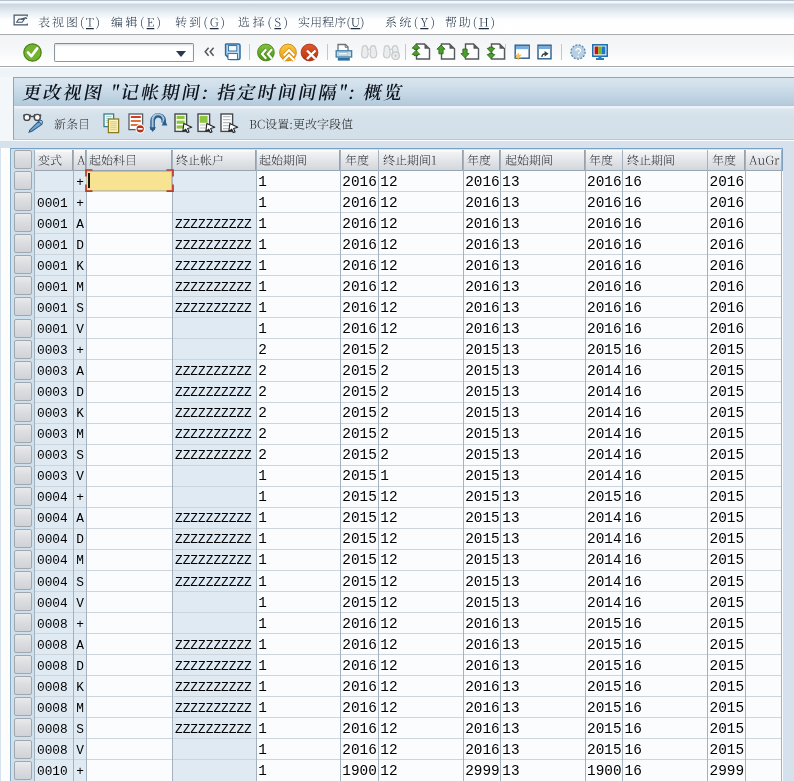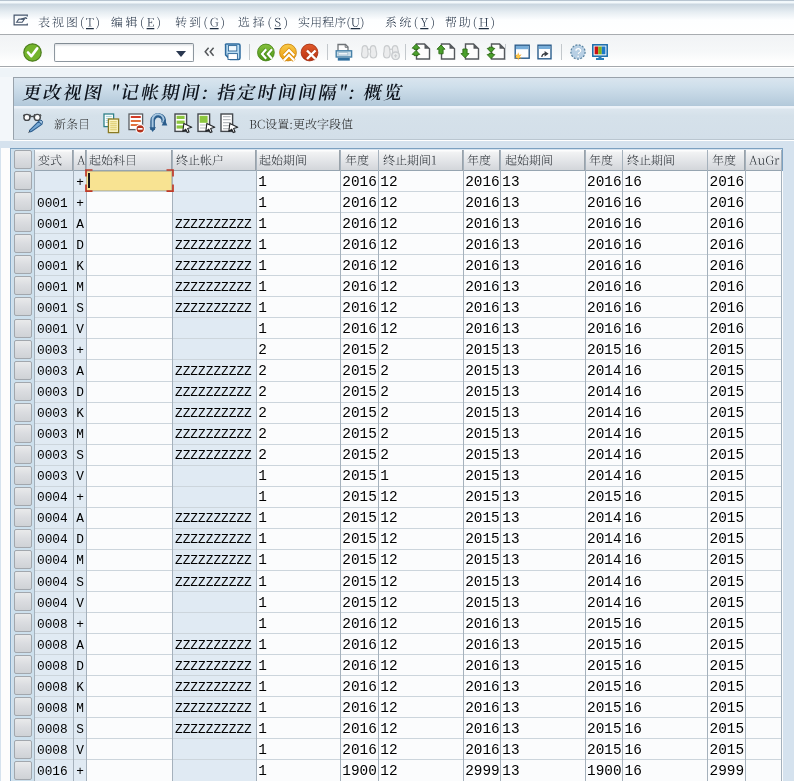--- a/index.html
+++ b/index.html
@@ -700,21 +700,21 @@
 <div class="cell key" style="left:76.2px;top:739.9px;width:9.8px">V</div>
 <div class="cell mono" style="left:258.2px;top:739.9px;width:82.3px">1</div>
 <div class="cell mono" style="left:342.3px;top:739.9px;width:36.2px">2016</div>
 <div class="cell mono" style="left:380.3px;top:739.9px;width:83.1px">12</div>
 <div class="cell mono" style="left:465.2px;top:739.9px;width:35.3px">2016</div>
 <div class="cell mono" style="left:502.3px;top:739.9px;width:82.9px">13</div>
 <div class="cell mono" style="left:587.0px;top:739.9px;width:35.8px">2015</div>
 <div class="cell mono" style="left:624.6px;top:739.9px;width:83.1px">16</div>
 <div class="cell mono" style="left:709.5px;top:739.9px;width:35.7px">2015</div>
 <div class="selbtn" style="top:760.5px"></div>
-<div class="cell key" style="left:37.0px;top:760.9px;width:36.2px">0016</div>
+<div class="cell key" style="left:37.0px;top:760.9px;width:36.2px">0010</div>
 <div class="cell key" style="left:76.2px;top:760.9px;width:9.8px">+</div>
 <div class="cell mono" style="left:258.2px;top:760.9px;width:82.3px">1</div>
 <div class="cell mono" style="left:342.3px;top:760.9px;width:36.2px">1900</div>
 <div class="cell mono" style="left:380.3px;top:760.9px;width:83.1px">12</div>
 <div class="cell mono" style="left:465.2px;top:760.9px;width:35.3px">2999</div>
 <div class="cell mono" style="left:502.3px;top:760.9px;width:82.9px">13</div>
 <div class="cell mono" style="left:587.0px;top:760.9px;width:35.8px">1900</div>
 <div class="cell mono" style="left:624.6px;top:760.9px;width:83.1px">16</div>
 <div class="cell mono" style="left:709.5px;top:760.9px;width:35.7px">2999</div>
 <div class="abs" style="left:33.5px;top:149.5px;width:1px;height:631.5px;background:#a5b1bc"></div>

